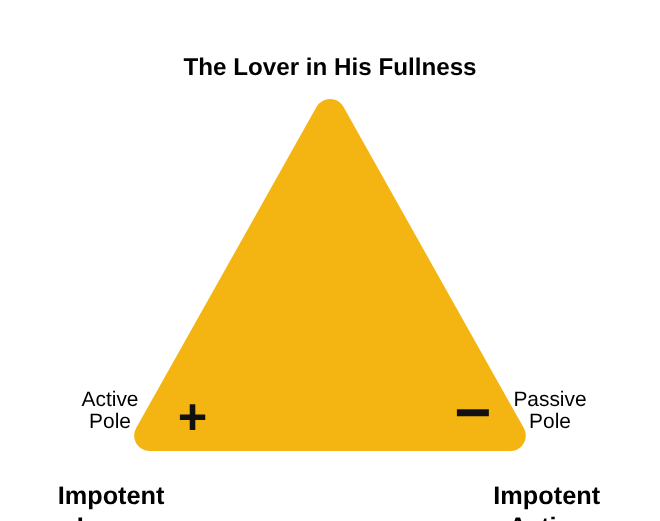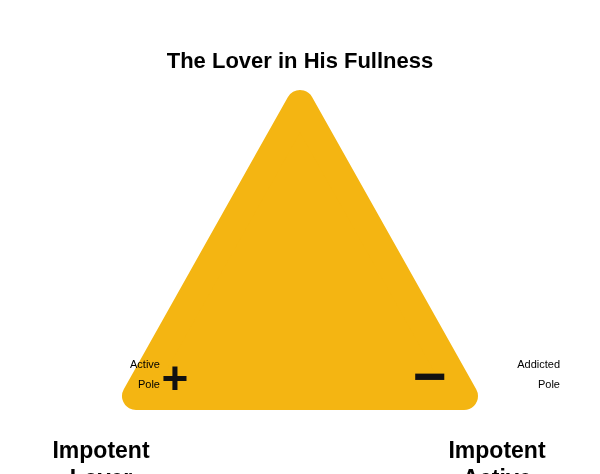--- a/index.html
+++ b/index.html
@@ -24,22 +24,22 @@
     color: #000000;
   }
   .triangle-svg {
     position: absolute;
     top: 0;
     left: 0;
   }
   .pole-label {
     position: absolute;
     width: 120px;
-    text-align: right;
-    font-size: 11px;
+    text-align: center;
+    font-size: 19px;
     line-height: 20px;
     font-weight: 400;
     white-space: pre-line;
     color: #000000;
   }
   .pole-label.left  { left: 40px;  top: 322px; }
   .pole-label.right { left: 440px; top: 322px; }
   .pole-symbol {
     position: absolute;
     font-weight: 700;
@@ -73,21 +73,21 @@
     <polygon points="300,72 136,364 464,364" stroke-width="28" stroke-linejoin="round" fill="#F4B512" stroke="#F4B512"></polygon>
   </svg>
 
   <div class="pole-label left">Active
 Pole</div>
 
   <span class="pole-symbol plus">+</span>
 
   <span class="pole-symbol minus">−</span>
 
-  <div class="pole-label right">Addicted
+  <div class="pole-label right">Passive
 Pole</div>
 
   <div class="shadow-label left">Impotent
 Lover</div>
 
   <div class="shadow-label right">Impotent
 Active</div>
 
 </div>
 

